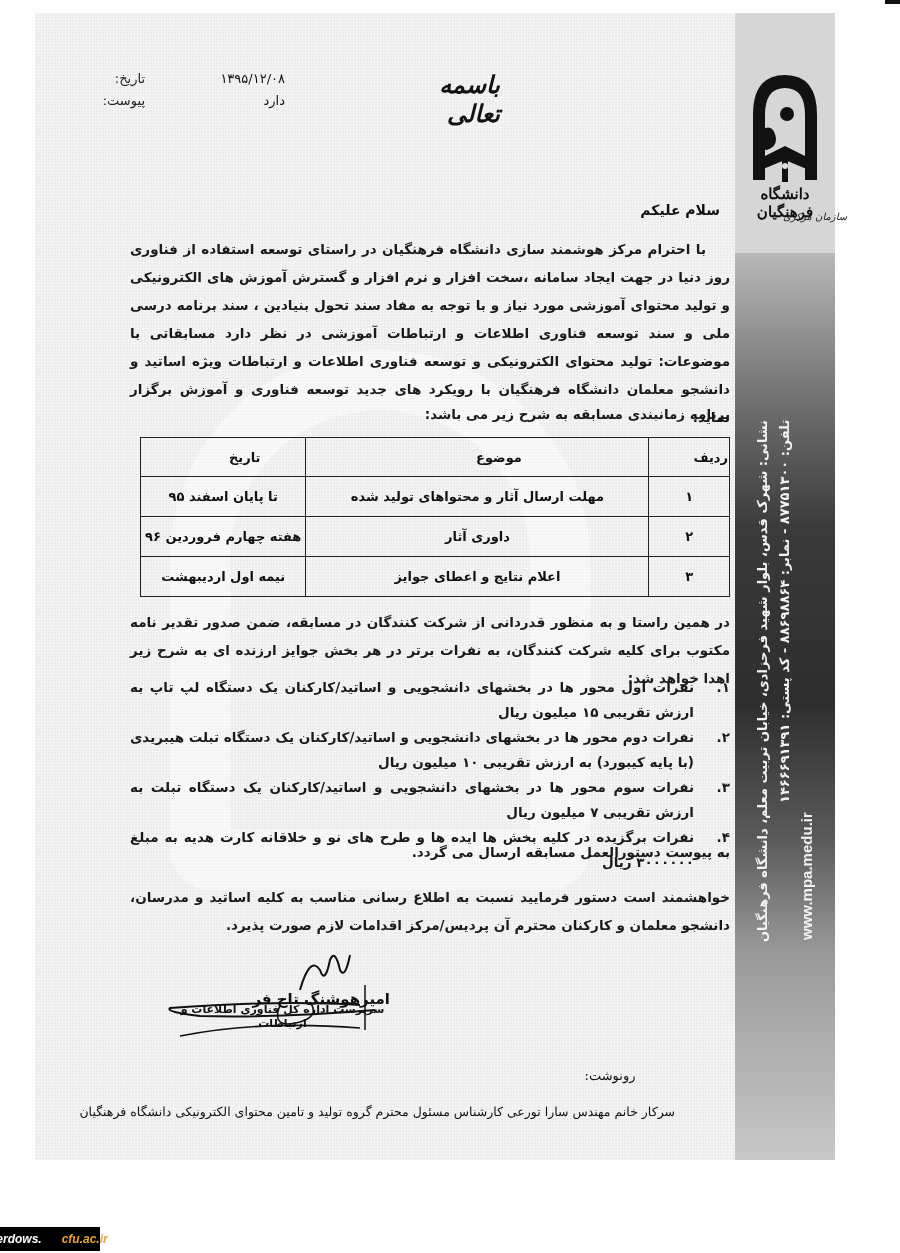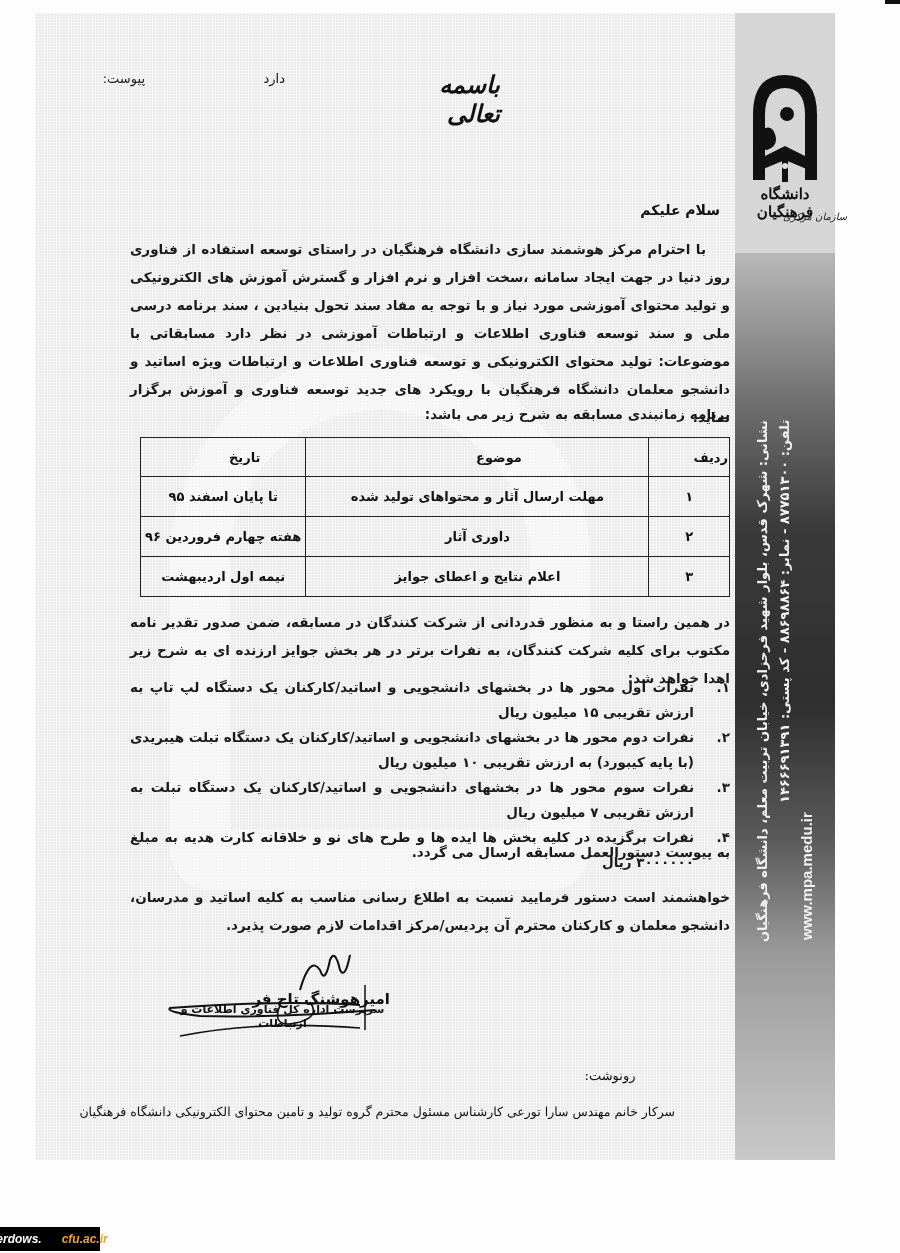--- a/index.html
+++ b/index.html
@@ -138,20 +138,24 @@
 <div class="logo-caption">دانشگاه فرهنگیان</div>
 <div class="logo-sub">سازمان مرکزی</div>
 
 <div class="vertical-text">
   <div>نشانی: شهرک قدس، بلوار شهید فرحزادی، خیابان تربیت معلم، دانشگاه فرهنگیان</div>
   <div>تلفن: ۸۷۷۵۱۳۰۰ - نمابر: ۸۸۶۹۸۸۶۴ - کد پستی: ۱۴۶۶۶۹۱۳۹۱</div>
   <div class="web">www.mpa.medu.ir</div>
 </div>
 
 <div class="meta rtl">
+  <div class="meta-row">
+    <span class="meta-label">تاریخ:</span>
+    <span class="meta-value">۱۳۹۵/۱۲/۰۸</span>
+  </div>
   <div class="meta-row">
     <span class="meta-label">پیوست:</span>
     <span class="meta-value">دارد</span>
   </div>
 </div>
 
 <div class="basmala">باسمه تعالی</div>
 
 <div class="greeting rtl">سلام علیکم</div>
 

